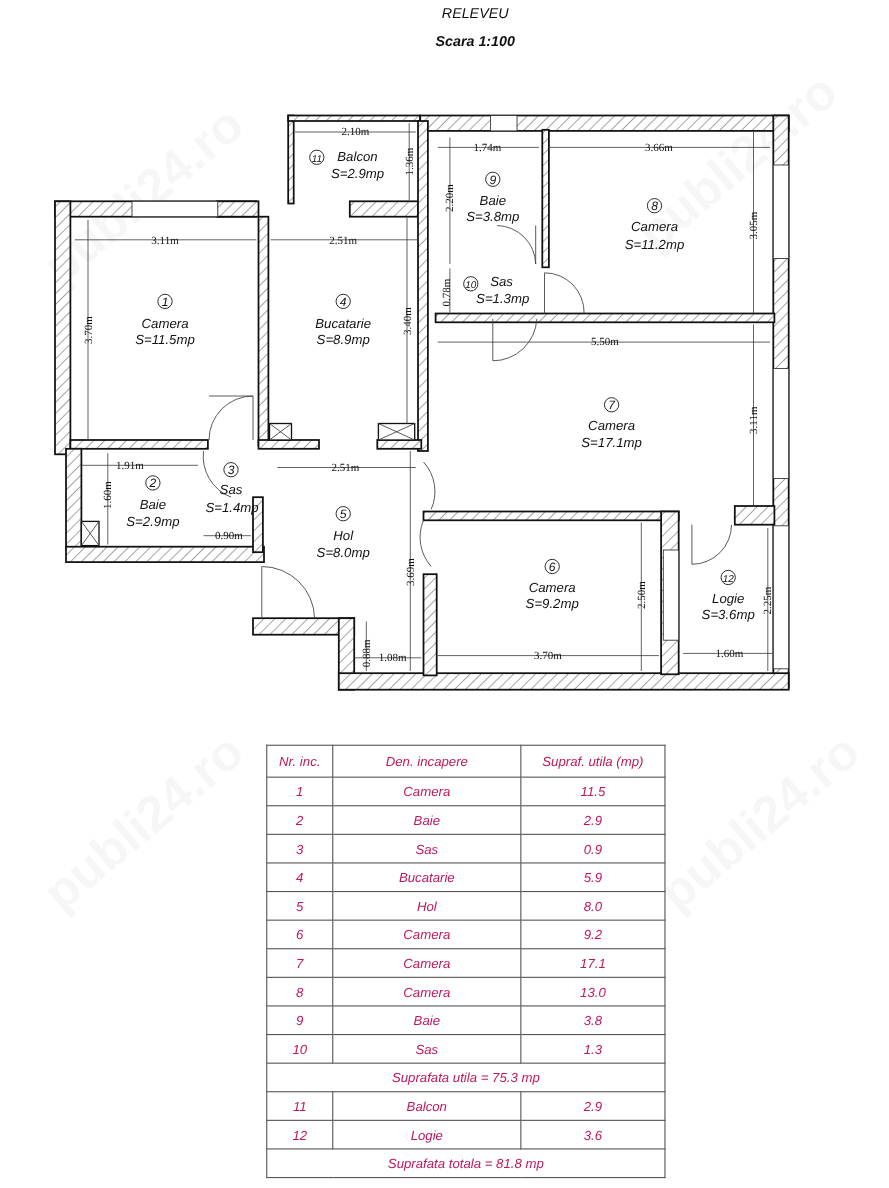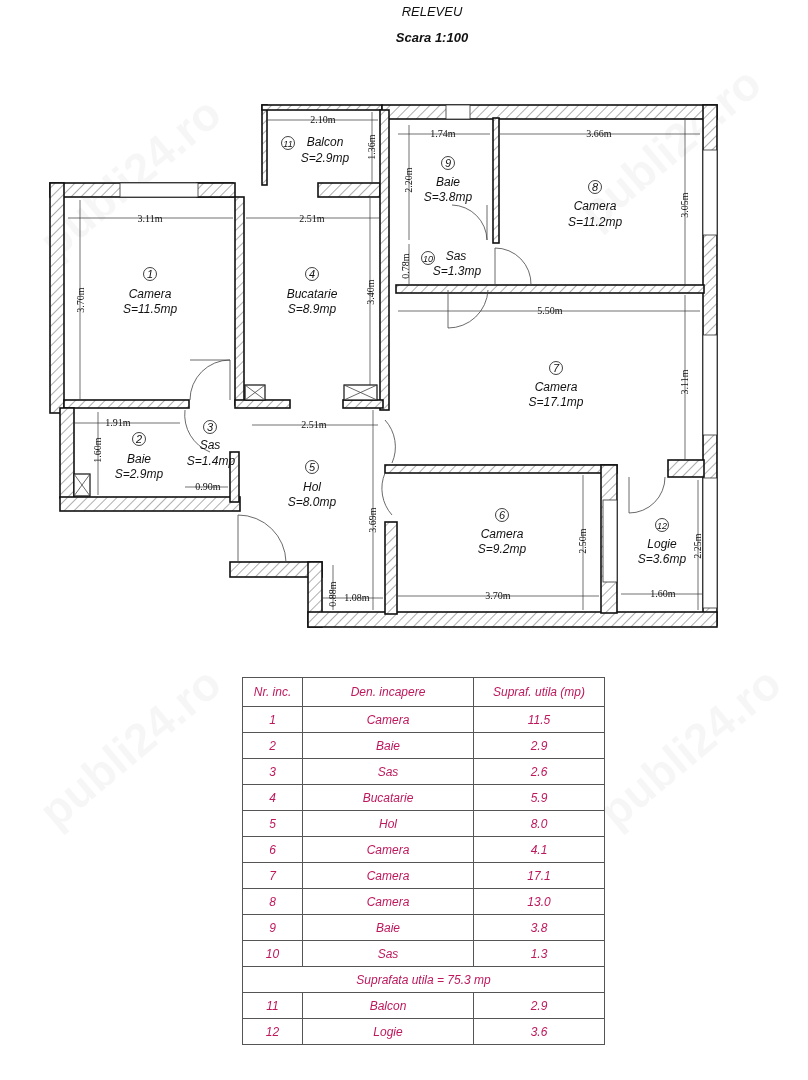--- a/index.html
+++ b/index.html
@@ -258,36 +258,36 @@
         <td>11.5</td>
       </tr>
   <tr>
         <td>2</td>
         <td>Baie</td>
         <td>2.9</td>
       </tr>
   <tr>
         <td>3</td>
         <td>Sas</td>
-        <td>2.6</td>
+        <td>0.9</td>
       </tr>
   <tr>
         <td>4</td>
         <td>Bucatarie</td>
         <td>5.9</td>
       </tr>
   <tr>
         <td>5</td>
         <td>Hol</td>
         <td>8.0</td>
       </tr>
   <tr>
         <td>6</td>
         <td>Camera</td>
-        <td>4.1</td>
+        <td>9.2</td>
       </tr>
   <tr>
         <td>7</td>
         <td>Camera</td>
         <td>17.1</td>
       </tr>
   <tr>
         <td>8</td>
         <td>Camera</td>
         <td>13.0</td>
@@ -308,14 +308,17 @@
   <tr>
         <td>11</td>
         <td>Balcon</td>
         <td>2.9</td>
       </tr>
   <tr>
         <td>12</td>
         <td>Logie</td>
         <td>3.6</td>
       </tr>
+  <tr>
+        <td colspan="3">Suprafata totala = 81.8 mp</td>
+      </tr>
 </tbody>
   </table>
 
 </body></html>

